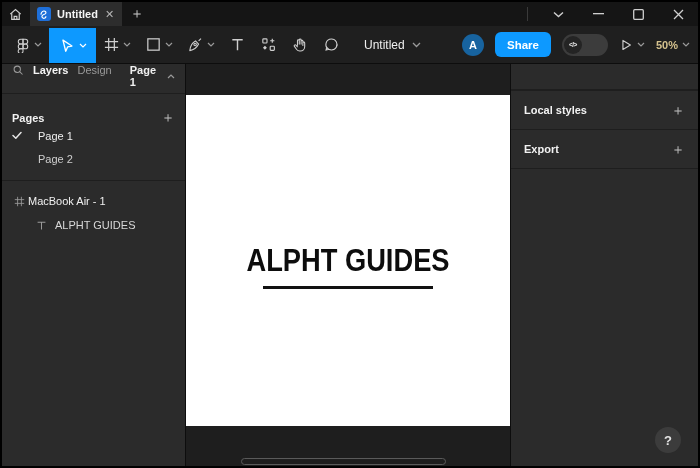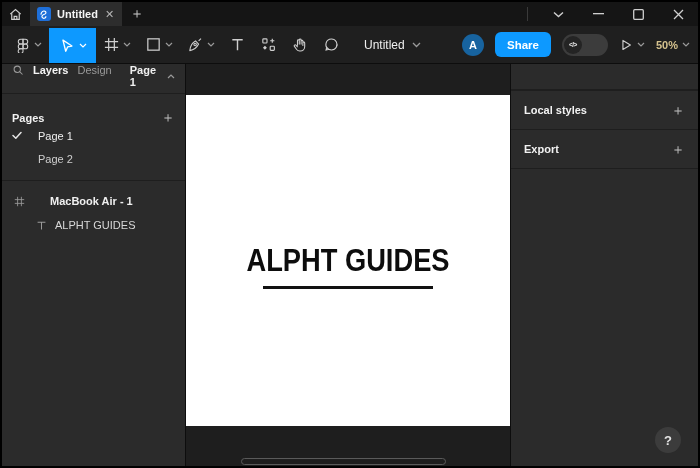--- a/index.html
+++ b/index.html
@@ -57,21 +57,21 @@
   .plus-btn { color:#bdbdbd; font-size:14px; font-weight:400; cursor:pointer; line-height:1; }
   .page-row { height:23px; display:flex; align-items:center; padding:0 10px; cursor:pointer; position:relative; }
   .page-check { width:16px; display:flex; align-items:center; }
   .page-name { margin-left:10px; color:#ededed; }
   .page-row.unchecked .page-name { color:#cfcfcf; }
   .hdivider { height:1px; background:#1e1e1e; width:100%; }
 
   .layers-block { padding-top:8px; }
   .layer-row { height:24px; display:flex; align-items:center; padding:0 10px; cursor:pointer; }
   .layer-row .licon { width:14px; display:flex; justify-content:center; color:#9a9a9a; }
-  .layer-frame-name { margin-left:24px; color:#f0f0f0; font-weight:700;text-align:center; }
+  .layer-frame-name { margin-left:2px; color:#f0f0f0; font-weight:400;text-align:center; }
   .layer-row.indent { padding-left:32px; }
   .layer-text-name { margin-left:7px; color:#d8d8d8; }
 
   
   .canvas { flex:1; background:#1e1e1e; position:relative; overflow:hidden; }
   .frame { position:absolute; left:0; right:0; top:31px; height:331px; background:#fff; }
   .frame-heading { position:absolute; top:148px; left:0; width:100%; text-align:center;
                    color:#0d0d0d; font-weight:800; font-size:31px; letter-spacing:0px;
                    transform:scaleX(0.88); transform-origin:center; white-space:nowrap; }
   .frame-rule { position:absolute; top:191px; left:50%; transform:translateX(-50%); width:170px; height:3px; background:#111; }

